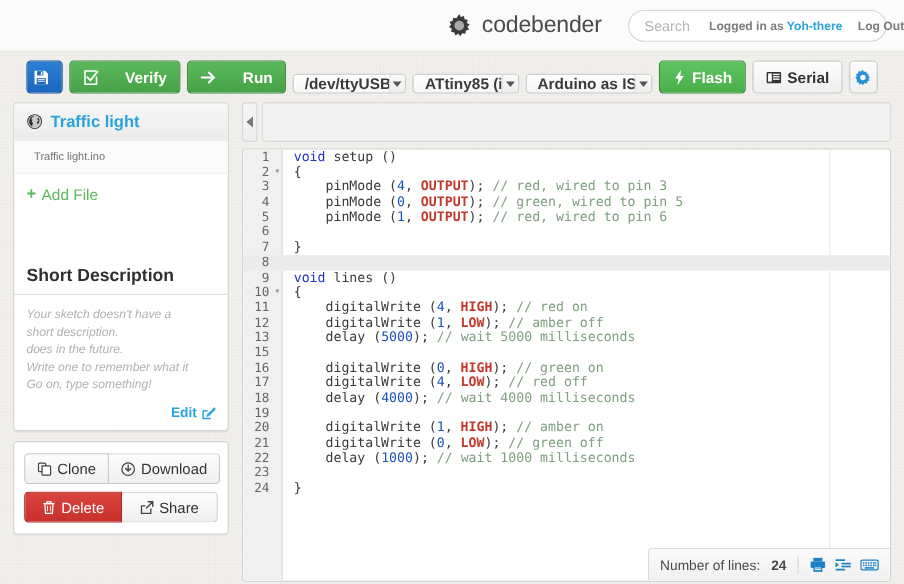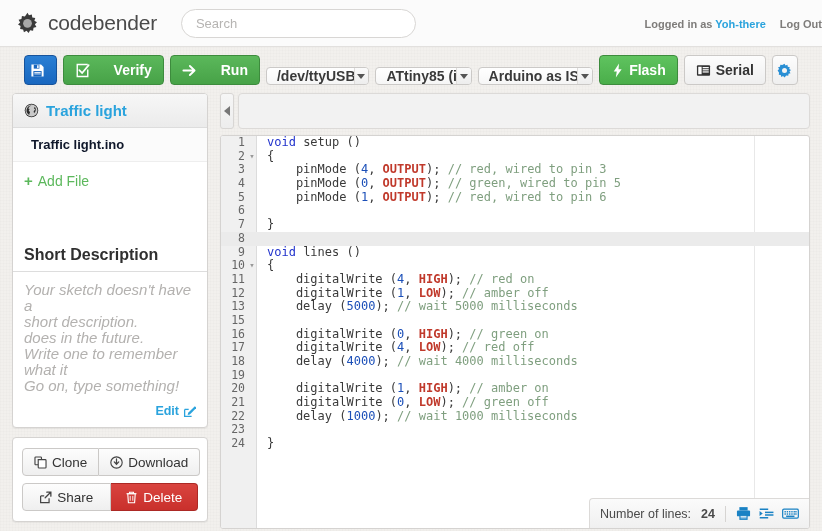--- a/index.html
+++ b/index.html
@@ -10,21 +10,21 @@
     background:#f2f0ed;
     background-image:
       repeating-linear-gradient(0deg, rgba(0,0,0,.012) 0 1px, transparent 1px 3px),
       repeating-linear-gradient(90deg, rgba(0,0,0,.012) 0 1px, transparent 1px 3px);
     color:#333; font-size:13px;
   }
 
   
   .topbar {
     height:47px; background:#fbfbfb; border-bottom:1px solid #e2e0de;
-    display:flex; align-items:center; padding:0 16px; position:relative;
+    display:flex; align-items:center; padding:0 16px; position:relative;justify-content:flex-end;
   }
   .brand { display:flex; align-items:center; gap:9px; }
   .brand-name { font-size:21px; color:#4a4a4a; letter-spacing:-.2px; }
   .search-box {
     margin-left:24px; width:235px; height:29px; border:1px solid #d8d6d4;
     border-radius:15px; background:#fff; padding:0 14px; font-size:13px;
     color:#333; outline:none; font-family:"Liberation Sans", sans-serif;
   }
   .search-box::placeholder { color:#b6b4b2; }
   .topright {
@@ -74,35 +74,35 @@
   .panel {
     background:#fff; border:1px solid #d5d3d1; border-radius:4px;
     box-shadow:0 1px 1px rgba(0,0,0,.05);
   }
   .panel-head {
     background:linear-gradient(#f7f7f7,#ebebeb); border-bottom:1px solid #ddd;
     border-radius:3px 3px 0 0; padding:8px 11px; display:flex; align-items:center; gap:7px;
     font-size:15px; font-weight:bold; color:#2aa3dd;
   }
   .file-row {
-    padding:9px 11px 9px 18px; font-size:13px; font-weight:bold; color:#0f172a;
+    padding:9px 11px 9px 18px; font-size:10px; font-weight:normal; color:#737373;
     border-bottom:1px solid #eee; background:#fbfbfb; cursor:pointer;
   }
   .addfile {
     padding:10px 11px; font-size:14px; color:#5cb85c; display:flex; align-items:center;
     gap:5px; cursor:pointer; font-weight:normal;
   }
   .addfile .plus { font-weight:bold; font-size:15px; }
   .spacer-block { height:40px; }
   .sd-title {
     padding:7px 11px; font-size:16px; font-weight:bold; color:#2f2f2f;
     border-bottom:1px solid #ddd;
   }
   .sd-body {
-    padding:10px 11px 4px; font-size:15px; font-style:italic; color:#b3b1af;
+    padding:10px 11px 4px; font-size:11px; font-style:italic; color:#b3b1af;
     line-height:16px;
   }
   .sd-edit {
     text-align:right; padding:6px 11px 9px; font-size:12.5px; font-weight:bold;
     color:#2aa3dd; cursor:pointer; display:flex; justify-content:flex-end;
     align-items:center; gap:4px;
   }
   .actions { margin-top:9px; padding:10px 9px; }
   .btn-group { display:flex; }
   .btn-group .btn { border-radius:0; flex:1; font-weight:normal; font-size:13.5px; height:28px; }
@@ -332,39 +332,39 @@
           <span>
             <svg width="13" height="13" viewBox="0 0 16 16">
               <circle cx="8" cy="8" r="7" fill="none" stroke="#444" stroke-width="1.4"></circle>
               <path d="M8 3.6v6.2M5.2 7.2 8 10.2l2.8-3" stroke="#444" stroke-width="1.5" fill="none" stroke-linecap="round"></path>
             </svg>
           </span>
           <span>Download</span>
         </div>
       </div>
       <div class="btn-group">
+        <div class="btn btn-red">
+          <span>
+            <svg width="13" height="13" viewBox="0 0 16 16">
+              <path d="M1.8 3.4h12.4M5.6 3.4V1.6h4.8v1.8" stroke="#fff" stroke-width="1.4" fill="none"></path>
+              <path d="M3.4 3.4h9.2l-0.8 11H4.2z" fill="none" stroke="#fff" stroke-width="1.4"></path>
+              <path d="M6.4 6v6M9.6 6v6" stroke="#fff" stroke-width="1.1"></path>
+            </svg>
+          </span>
+          <span>Delete</span>
+        </div>
         <div class="btn btn-light">
           <span>
             <svg width="13" height="13" viewBox="0 0 16 16">
               <path d="M2 6v8.4h10.4V9" stroke="#444" stroke-width="1.5" fill="none"></path>
               <path d="M2 6h4.4" stroke="#444" stroke-width="1.5" fill="none"></path>
               <path d="M7.6 8.4 14.4 1.6M9.6 1.4h5v5" stroke="#444" stroke-width="1.6" fill="none" stroke-linecap="round"></path>
             </svg>
           </span>
           <span>Share</span>
-        </div>
-        <div class="btn btn-red">
-          <span>
-            <svg width="13" height="13" viewBox="0 0 16 16">
-              <path d="M1.8 3.4h12.4M5.6 3.4V1.6h4.8v1.8" stroke="#fff" stroke-width="1.4" fill="none"></path>
-              <path d="M3.4 3.4h9.2l-0.8 11H4.2z" fill="none" stroke="#fff" stroke-width="1.4"></path>
-              <path d="M6.4 6v6M9.6 6v6" stroke="#fff" stroke-width="1.1"></path>
-            </svg>
-          </span>
-          <span>Delete</span>
         </div>
       </div>
     </div>
   </div>
 
   <div class="editor-col">
     <div class="tabbar">
       <div class="collapse-btn">
         <i class="tri-left"></i>
       </div>

